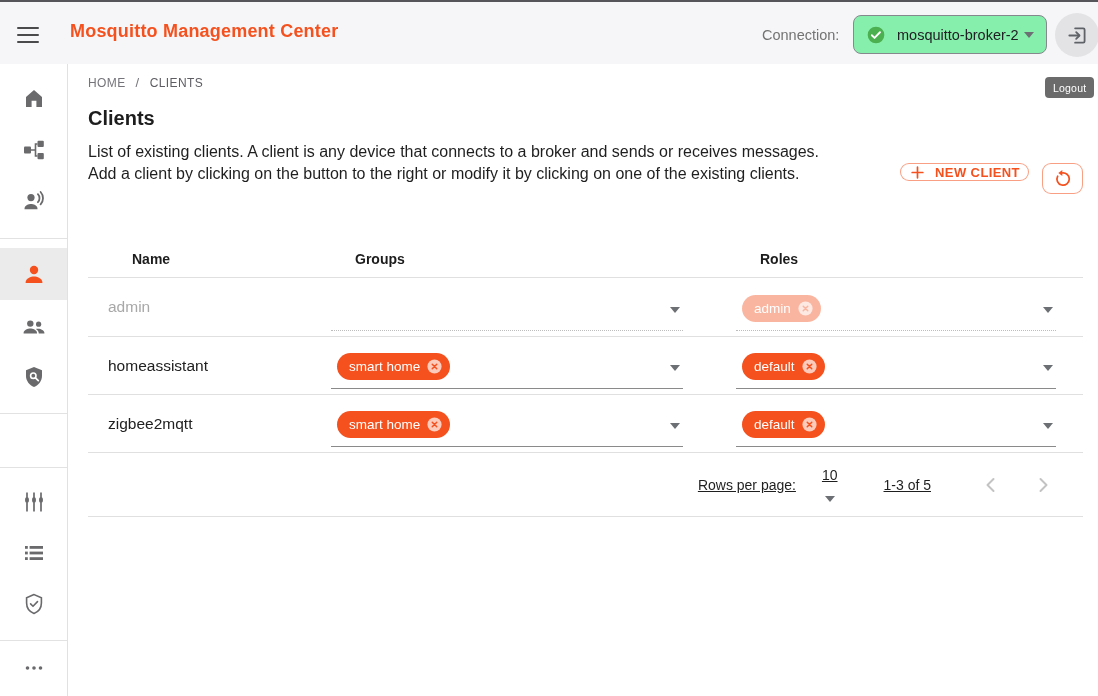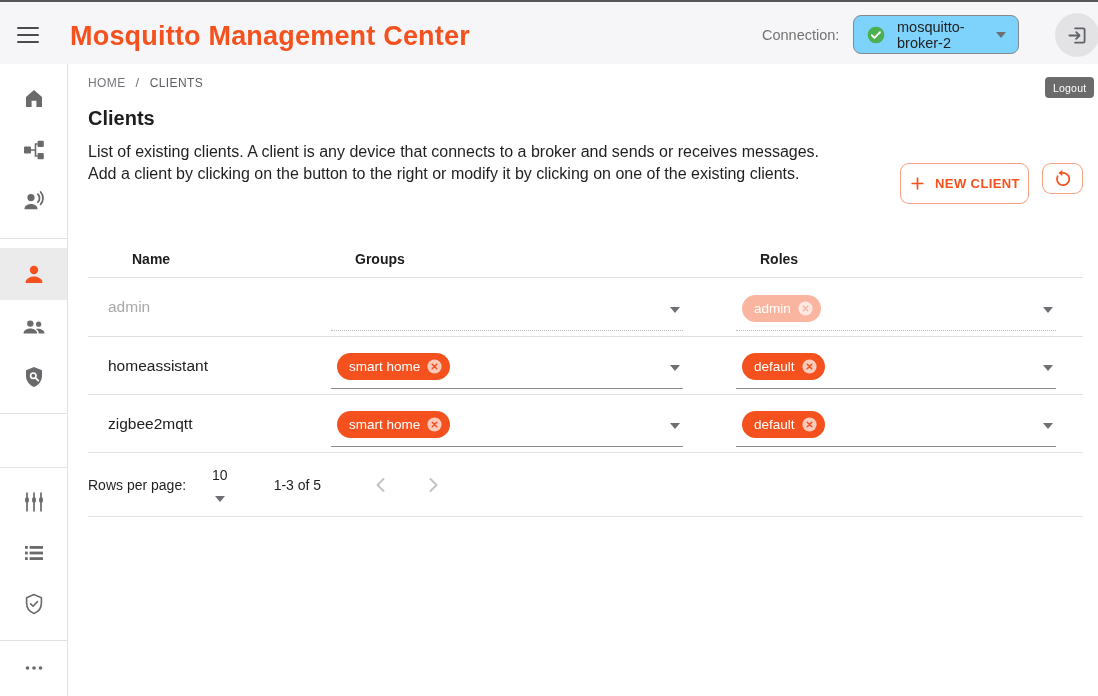--- a/index.html
+++ b/index.html
@@ -12,25 +12,25 @@
 
   
   .topline { position:absolute; left:0; top:0; width:100%; height:2px; background:#55555a; }
   .topbar {
     position:absolute; left:0; top:2px; width:100%; height:62px;
     background:#f6f6f8; display:flex; align-items:center;
   }
   .menu-btn { position:absolute; left:17px; top:20px; width:24px; height:24px;
     background:none; border:none; cursor:pointer; padding:0; }
   .menu-btn span { display:block; width:22px; height:2.4px; background:#4a4a4d; margin:4.6px 0; border-radius:1px;}
-  .app-title { position:absolute; left:70px; top:19px; font-size:27px; font-weight:700; color:#f4511e; letter-spacing:.2px;}
+  .app-title { position:absolute; left:70px; top:19px; font-size:18px; font-weight:700; color:#f4511e; letter-spacing:.2px;}
   .conn-label { position:absolute; left:762px; top:25px; font-size:14.5px; color:#737373; }
   .conn-select {
-    position:absolute; left:853px; top:13px; width:166px; height:39px;
-    background:#7dd3fc; border:1px solid #85888d; border-radius:8px;
+    position:absolute; left:853px; top:13px; width:194px; height:39px;
+    background:#86efac; border:1px solid #85888d; border-radius:8px;
     display:flex; align-items:center; padding:0 12px; cursor:pointer;
   }
   .conn-select .value { font-size:14.5px; color:#202124; margin-left:11px; flex:1; }
   .caret { width:0; height:0; border-left:5px solid transparent; border-right:5px solid transparent;
     border-top:6px solid #6c6f73; }
   .logout-btn {
     position:absolute; left:1055px; top:11px; width:44px; height:44px; border-radius:50%;
     background:#e3e3e6; border:none; display:flex; align-items:center; justify-content:center; cursor:pointer;
   }
   .tooltip {
@@ -55,21 +55,21 @@
     font-size:12px; letter-spacing:.4px; color:#74747a; }
   .breadcrumb .sep { margin:0 10px; font-size:13px; color:#74747a; }
   .breadcrumb .current { color:#5d5d62; }
   .page-title { position:absolute; left:88px; top:107px; font-size:20px; font-weight:700; color:#1d1d1d; }
   .page-desc { position:absolute; left:88px; top:141px; width:742px; font-size:16px; line-height:22px; color:#1f1f1f; }
 
   .btn-outline {
     position:absolute; background:#fff; border:1px solid rgba(244,81,30,.55); border-radius:9px;
     color:#f4511e; display:flex; align-items:center; justify-content:center; cursor:pointer;
   }
-  .new-client-btn { left:900px; top:163px; width:129px; height:41px; font-size:13px; font-weight:700;
+  .new-client-btn { left:900px; top:163px; width:129px; height:18px; font-size:13px; font-weight:700;
     letter-spacing:.4px; gap:9px; }
   .refresh-btn { left:1042px; top:163px; width:41px; height:31px; }
 
   
   .table { position:absolute; left:88px; top:240px; width:995px; }
   .thead { position:relative; height:38px; border-bottom:1px solid #e0e0e0; }
   .th { position:absolute; top:11px; font-size:14px; font-weight:700; color:#1c1c1c;padding-left:24px; }
   .th.c1 { left:20px; } .th.c2 { left:243px; } .th.c3 { left:648px; }
   .trow { position:relative; border-bottom:1px solid #e0e0e0; cursor:pointer; }
   .trow.r1 { height:59px; } .trow.r2, .trow.r3 { height:58px; }
@@ -86,21 +86,21 @@
   .chip {
     display:inline-flex; align-items:center; height:27px; margin-left:6px;
     background:#f4511e; color:#fff; border-radius:14px; padding:0 7px 0 12px;
     font-size:13.5px; gap:6px; cursor:pointer;
   }
   .chip.disabled { opacity:.42; }
 
   
   .pagination {
     height:64px; border-bottom:1px solid #e0e0e0; display:flex; align-items:center;
-    padding-right:28px; font-size:14px; color:#1f1f1f;
+    justify-content:flex-end; padding-right:28px; font-size:14px; color:#1f1f1f;text-decoration:underline;
   }
   .rpp-label { margin-right:26px; }
   .rpp-select { display:flex; align-items:center; gap:13px; cursor:pointer;flex-direction:column; }
   .range { margin:0 48px 0 46px; }
   .pager-btn { background:none; border:none; cursor:default; padding:0; margin:0; }
   .pager-btn + .pager-btn { margin-left:28px; }
 </style>
 </head>
 <body>
 

